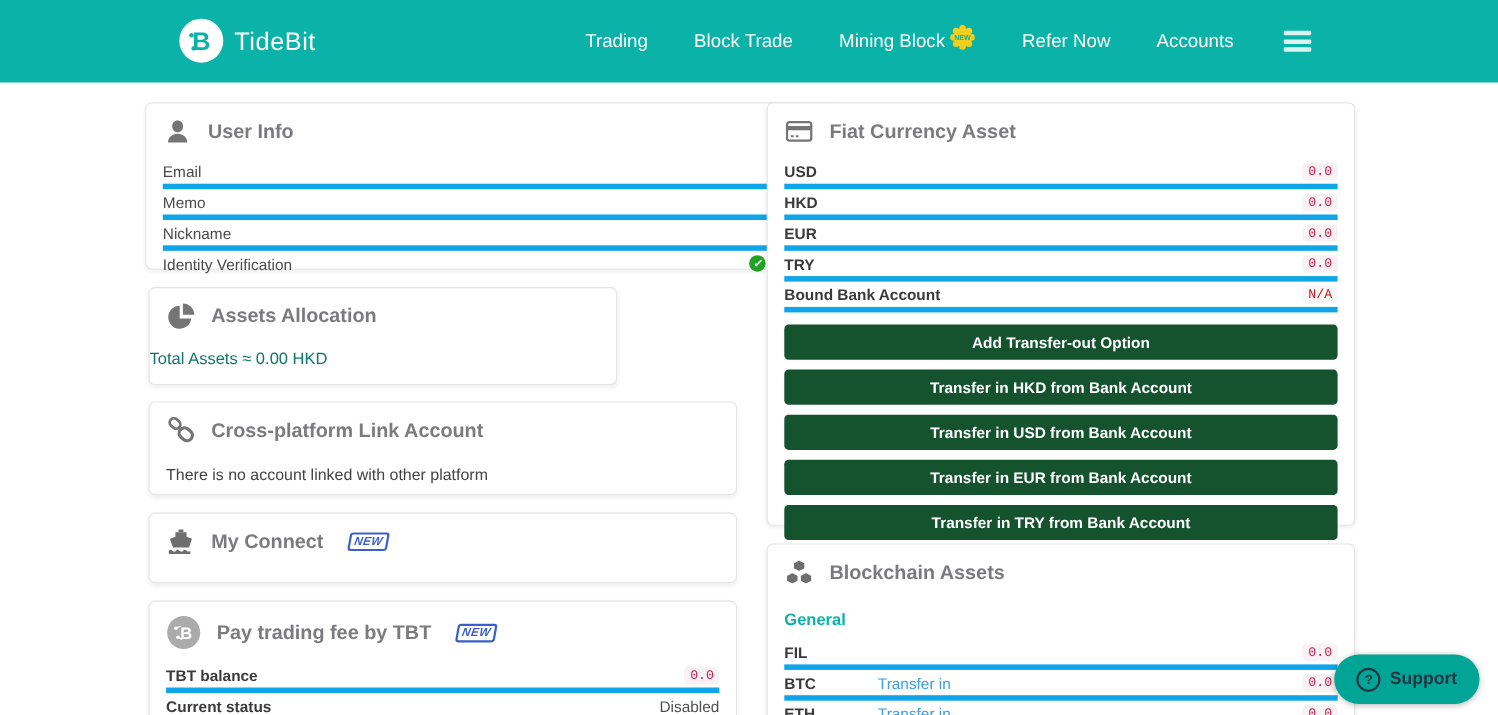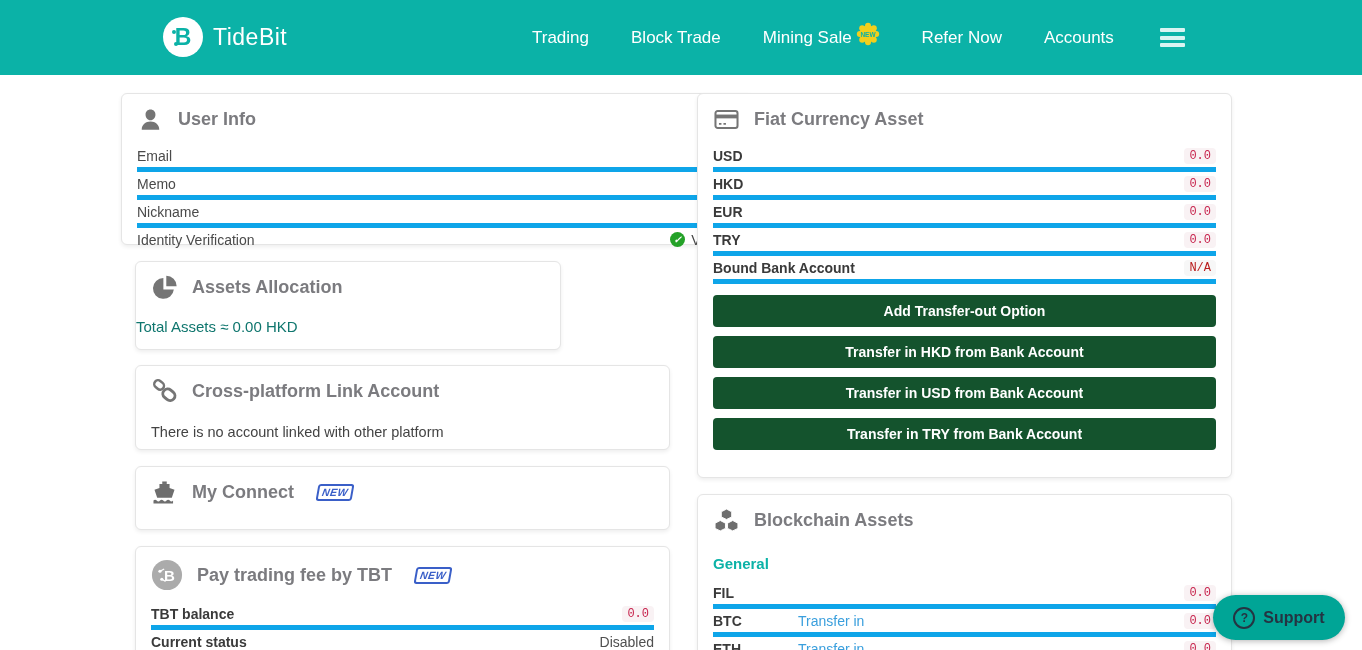--- a/index.html
+++ b/index.html
@@ -18,21 +18,21 @@
   .bd1{left:9px;top:13px;} .bd2{left:11px;bottom:11px;}
   .brand-name{color:#ffffff;font-size:23px;letter-spacing:.5px;}
   .nav{position:absolute;left:532px;top:0;height:75px;display:flex;align-items:center;gap:42px;}
   .nav-item{color:#ffffff;font-size:17px;cursor:pointer;text-decoration:none;display:flex;align-items:center;white-space:nowrap;}
   .seal{margin-left:4px;margin-top:-8px;}
   .burger{display:flex;flex-direction:column;gap:3.5px;cursor:pointer;padding:4px;}
   .burger i{display:block;width:25px;height:4px;background:rgba(255,255,255,.85);border-radius:1px;}
   
   .card{position:absolute;background:#fff;border:1px solid #e5e5e5;border-radius:6px;
     box-shadow:0 2px 4px rgba(0,0,0,.07);box-sizing:border-box;}
-  .c-user   {left:121px;top:93px; width:633px;height:152px;}
+  .c-user   {left:132px;top:93px; width:633px;height:152px;}
   .c-assets {left:135px;top:261px;width:426px;height:89px;}
   .c-cross  {left:135px;top:365px;width:535px;height:85px;}
   .c-connect{left:135px;top:466px;width:535px;height:64px;}
   .c-tbt    {left:135px;top:546px;width:535px;height:132px;}
   .c-fiat   {left:697px;top:93px; width:535px;height:385px;}
   .c-chain  {left:697px;top:494px;width:535px;height:186px;}
   .card-title{display:flex;align-items:center;gap:14px;padding:12px 15px 8px;
     color:#7b7b7f;font-size:18px;font-weight:600;}
   .t-icon{width:27px;height:27px;flex:none;}
   .t-icon-big{width:32px;height:32px;flex:none;}
@@ -81,21 +81,21 @@
       <span class="brand-b">B</span>
       <span class="bdot bd1"></span>
       <span class="bdot bd2"></span>
     </span>
     <span class="brand-name">TideBit</span>
   </div>
   <nav class="nav">
     <a class="nav-item">Trading</a>
     <a class="nav-item">Block Trade</a>
     <a class="nav-item">
-      <span>Mining Sale</span>
+      <span>Mining Block</span>
       <svg class="seal" width="24" height="24" viewBox="0 0 24 24">
         <g fill="#f2cf1d">
           <circle cx="12" cy="12" r="8.5"></circle>
           <circle cx="12" cy="3.8" r="3"></circle>
             <circle cx="12" cy="20.2" r="3"></circle>
           <circle cx="3.8" cy="12" r="3"></circle>
             <circle cx="20.2" cy="12" r="3"></circle>
           <circle cx="6.2" cy="6.2" r="3"></circle>
             <circle cx="17.8" cy="6.2" r="3"></circle>
           <circle cx="6.2" cy="17.8" r="3"></circle>
@@ -230,20 +230,21 @@
     </div>
     <div class="row">
       <span class="lbl-bold">Bound Bank Account</span>
       <span class="code na">N/A</span>
     </div>
   </div>
   <div class="btn-stack">
     <div class="pbtn">Add Transfer-out Option</div>
     <div class="pbtn">Transfer in HKD from Bank Account</div>
     <div class="pbtn">Transfer in USD from Bank Account</div>
+    <div class="pbtn">Transfer in EUR from Bank Account</div>
     <div class="pbtn">Transfer in TRY from Bank Account</div>
   </div>
 </section>
 
 <section class="card c-chain">
   <div class="card-title">
     <svg class="t-icon" viewBox="0 0 26 24" fill="#6e6e6e" stroke="#ffffff" stroke-width="0.9">
       <path d="M13 1l5 2.6v5L13 11 8 8.6v-5z"></path>
       <path d="M7 12l5 2.6v5L7 22l-5-2.4v-5z"></path>
       <path d="M19 12l5 2.6v5L19 22l-5-2.4v-5z"></path>

